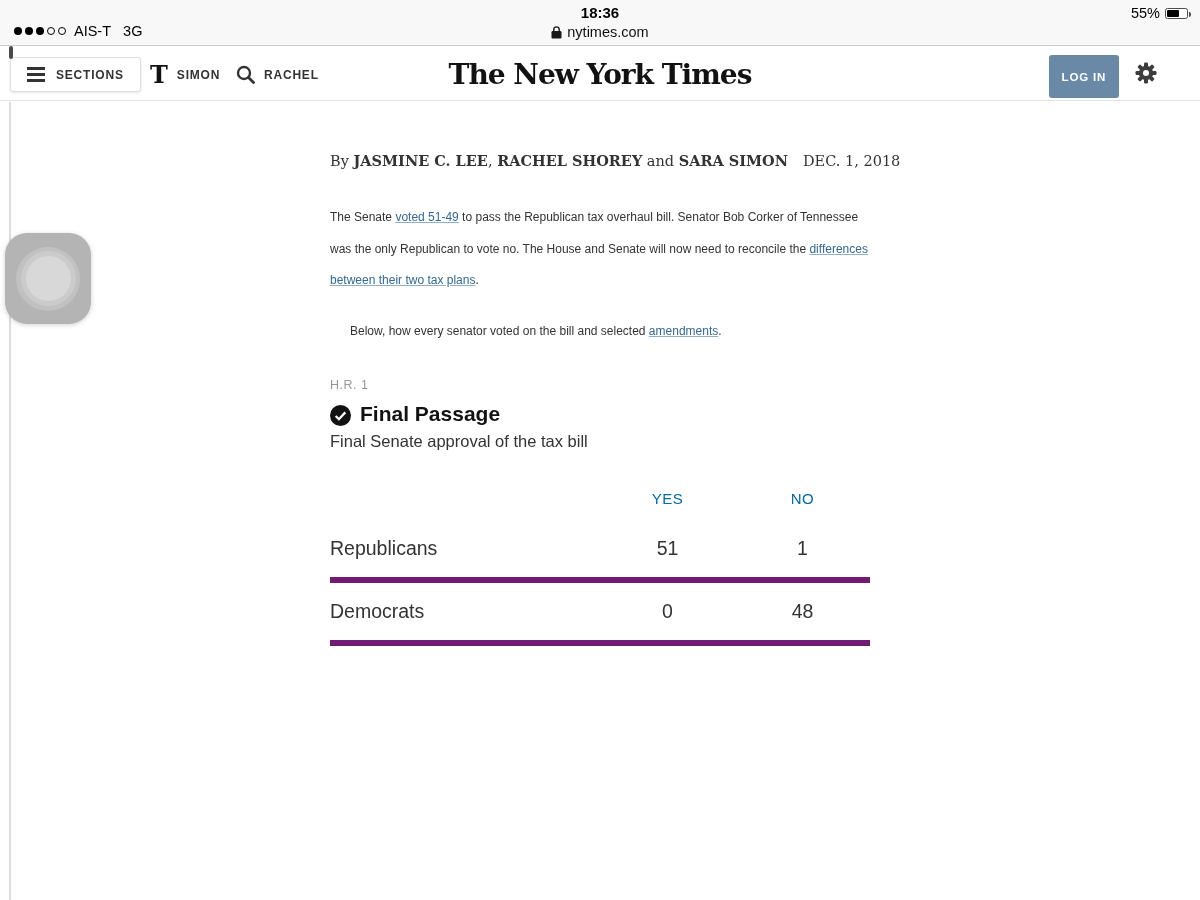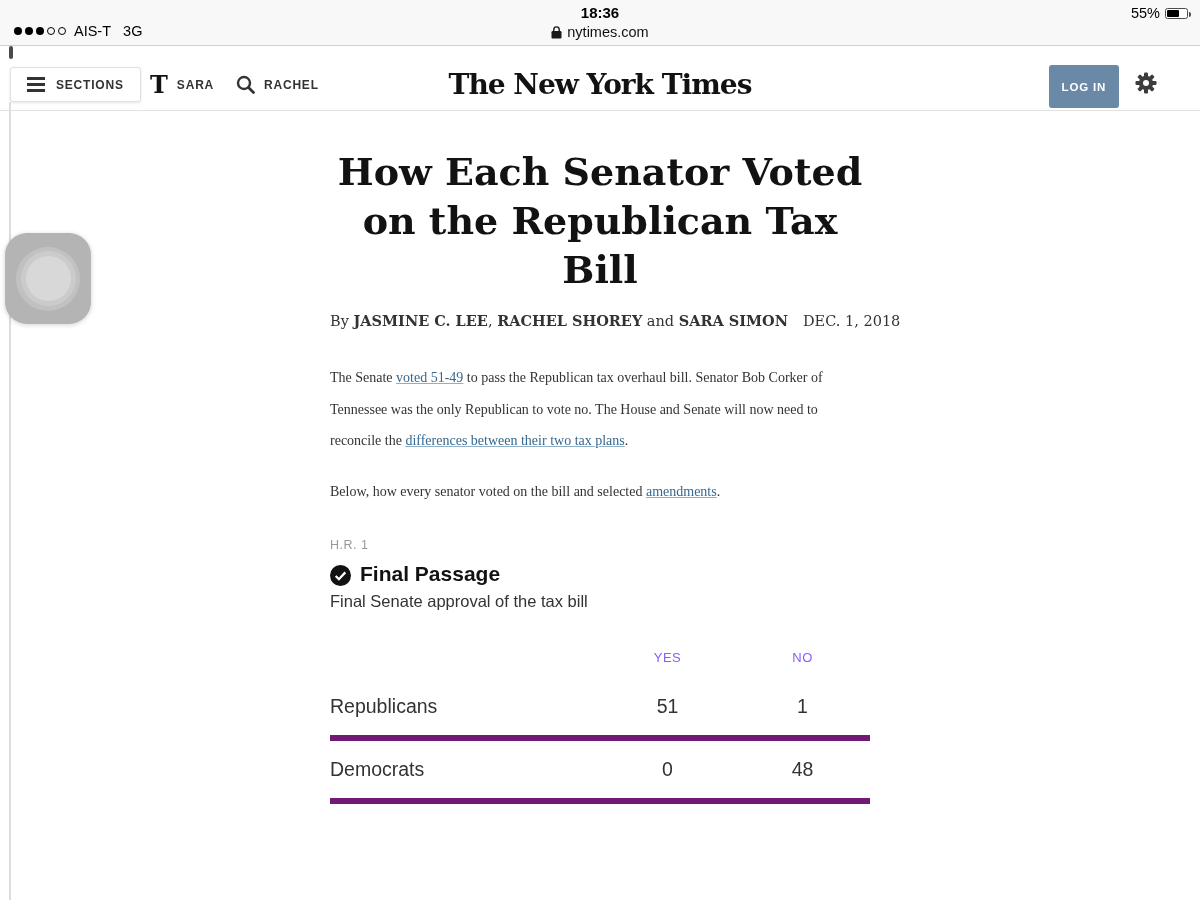--- a/index.html
+++ b/index.html
@@ -27,21 +27,21 @@
   .sb-url svg { vertical-align:-2px; margin-right:5px; }
   .sb-right { position:absolute; right:12px; top:5px; display:flex; align-items:center;
     gap:5px; font-size:14.5px; color:#000; }
   .battery { position:relative; width:23px; height:11px; border:1px solid #4d4d4d;
     border-radius:2.5px; background:#fff; }
   .battery-fill { position:absolute; left:1px; top:1px; bottom:1px; width:55%; background:#000; border-radius:1px; }
   .battery-nub { position:absolute; right:-4px; top:3px; width:2.5px; height:5px;
     background:#4d4d4d; border-radius:0 2px 2px 0; }
 
   
-  .nyt-header { position:absolute; top:56px; left:0; width:1200px; height:55px;
+  .nyt-header { position:absolute; top:46px; left:0; width:1200px; height:55px;
     background:#fff; border-bottom:1px solid #e2e2e2; }
   .sections-btn { position:absolute; left:10px; top:11px; height:35px; padding:0 16px;
     display:flex; align-items:center; gap:11px; background:#fff; border:1px solid #e0e0e0;
     border-radius:3px; box-shadow:0 1px 3px rgba(0,0,0,0.10); cursor:pointer; }
   .hamburger { display:flex; flex-direction:column; gap:3px; }
   .hamburger span { display:block; width:18px; height:3px; background:#333; }
   .nav-label { font-size:12px; font-weight:700; letter-spacing:0.8px; color:#333; }
   .home-group { position:absolute; left:150px; top:11px; height:35px; display:flex;
     align-items:center; gap:9px; cursor:pointer; }
   .t-logo { font-family:"DejaVu Serif","Liberation Serif",serif; font-size:24px;
@@ -73,38 +73,38 @@
   .at-core { width:45px; height:45px; border-radius:50%; background:#d8d8d8; }
 
   
   .article { position:absolute; left:330px; top:134px; width:540px; }
   .headline { font-family:"DejaVu Serif","Liberation Serif",serif; font-size:38px;
     line-height:49px; font-weight:700; text-align:center; color:#121212; margin-top:13px; }
   .byline { text-align:center; margin-top:18px; font-family:"DejaVu Serif","Liberation Serif",serif;
     font-size:14.5px; color:#333; white-space:nowrap; }
   .byline b { font-weight:700; }
   .byline .date { margin-left:15px; }
-  .body-text { font-family:Liberation Serif, serif; font-size:14px;
+  .body-text { font-family:Liberation Sans, sans-serif; font-size:12px;
     line-height:31.5px; color:#333; margin-top:33px; }
-  .body-text + .body-text { margin-top:19px; }
+  .body-text + .body-text { margin-top:19px;margin-left:20px; }
   .inline-link { color:#356890; text-decoration:underline; text-decoration-color:#8fafc6; cursor:pointer; }
 
   
   .vote-section { margin-top:31px; }
   .bill-label { font-size:12.5px; color:#999; letter-spacing:0.5px; }
   .vote-title-row { display:flex; align-items:flex-end; gap:9px; margin-top:10px; }
   .vote-title { font-size:21px; font-weight:700; color:#121212; }
   .vote-subtitle { font-size:16.5px; color:#333; margin-top:6px; }
 
   .vote-table { margin-top:39px; }
   .vt-row { display:flex; align-items:center; }
   .vt-col-label { flex:1; text-align:left; }
   .vt-col { width:135px; text-align:center; }
   .vt-head { padding-bottom:13px; }
-  .vt-head .vt-col { font-size:13px; color:#8b5cf6; letter-spacing:0.5px; }
+  .vt-head .vt-col { font-size:15px; color:#0369a1; letter-spacing:0.5px; }
   .vt-data { padding:17px 0; border-bottom:6px solid #701a75; font-size:19.5px; color:#333; }
   .vt-total { padding:18px 0 10px; border-bottom:none; font-weight:700; color:#121212; }
 </style>
 </head>
 <body>
 
 <div class="status-bar">
   <div class="sb-left">
     <span class="signal">
       <span class="dot filled"></span>
@@ -136,21 +136,21 @@
   <div class="sections-btn">
     <span class="hamburger">
         <span></span>
         <span></span>
         <span></span>
       </span>
     <span class="nav-label">SECTIONS</span>
   </div>
   <div class="home-group">
     <span class="t-logo">T</span>
-    <span class="nav-label">SARA</span>
+    <span class="nav-label">SIMON</span>
   </div>
   <div class="search-group">
     <svg width="19" height="19" viewBox="0 0 19 19">
       <circle cx="8" cy="8" r="6" fill="none" stroke="#333" stroke-width="2.4"></circle>
       <line x1="12.5" y1="12.5" x2="17.5" y2="17.5" stroke="#333" stroke-width="2.8" stroke-linecap="round"></line>
     </svg>
     <span class="nav-label">RACHEL</span>
   </div>
   <div class="masthead">The New York Times</div>
   <button class="login-btn" style="background:#6989a7;">LOG IN</button>
@@ -173,24 +173,20 @@
 
 <div class="assistive-touch">
   <div class="at-ring1">
     <div class="at-ring2">
       <div class="at-core"></div>
     </div>
   </div>
 </div>
 
 <div class="article">
-  <h1 class="headline">
-    <span>How Each Senator Voted</span><br>
-    <span>on the Republican Tax Bill</span>
-  </h1>
 
   <div class="byline">
     <span>By </span><b>JASMINE C. LEE</b><span>, </span><b>RACHEL SHOREY</b><span> and </span><b>SARA SIMON</b><span class="date">DEC. 1, 2018</span>
   </div>
 
   <p class="body-text"><span>The Senate </span><a class="inline-link">voted 51-49</a><span> to pass the Republican tax overhaul bill. Senator Bob Corker of Tennessee was the only Republican to vote no. The House and Senate will now need to reconcile the </span><a class="inline-link">differences between their two tax plans</a><span>.</span></p>
 
   <p class="body-text"><span>Below, how every senator voted on the bill and selected </span><a class="inline-link">amendments</a><span>.</span></p>
 
   <div class="vote-section">

